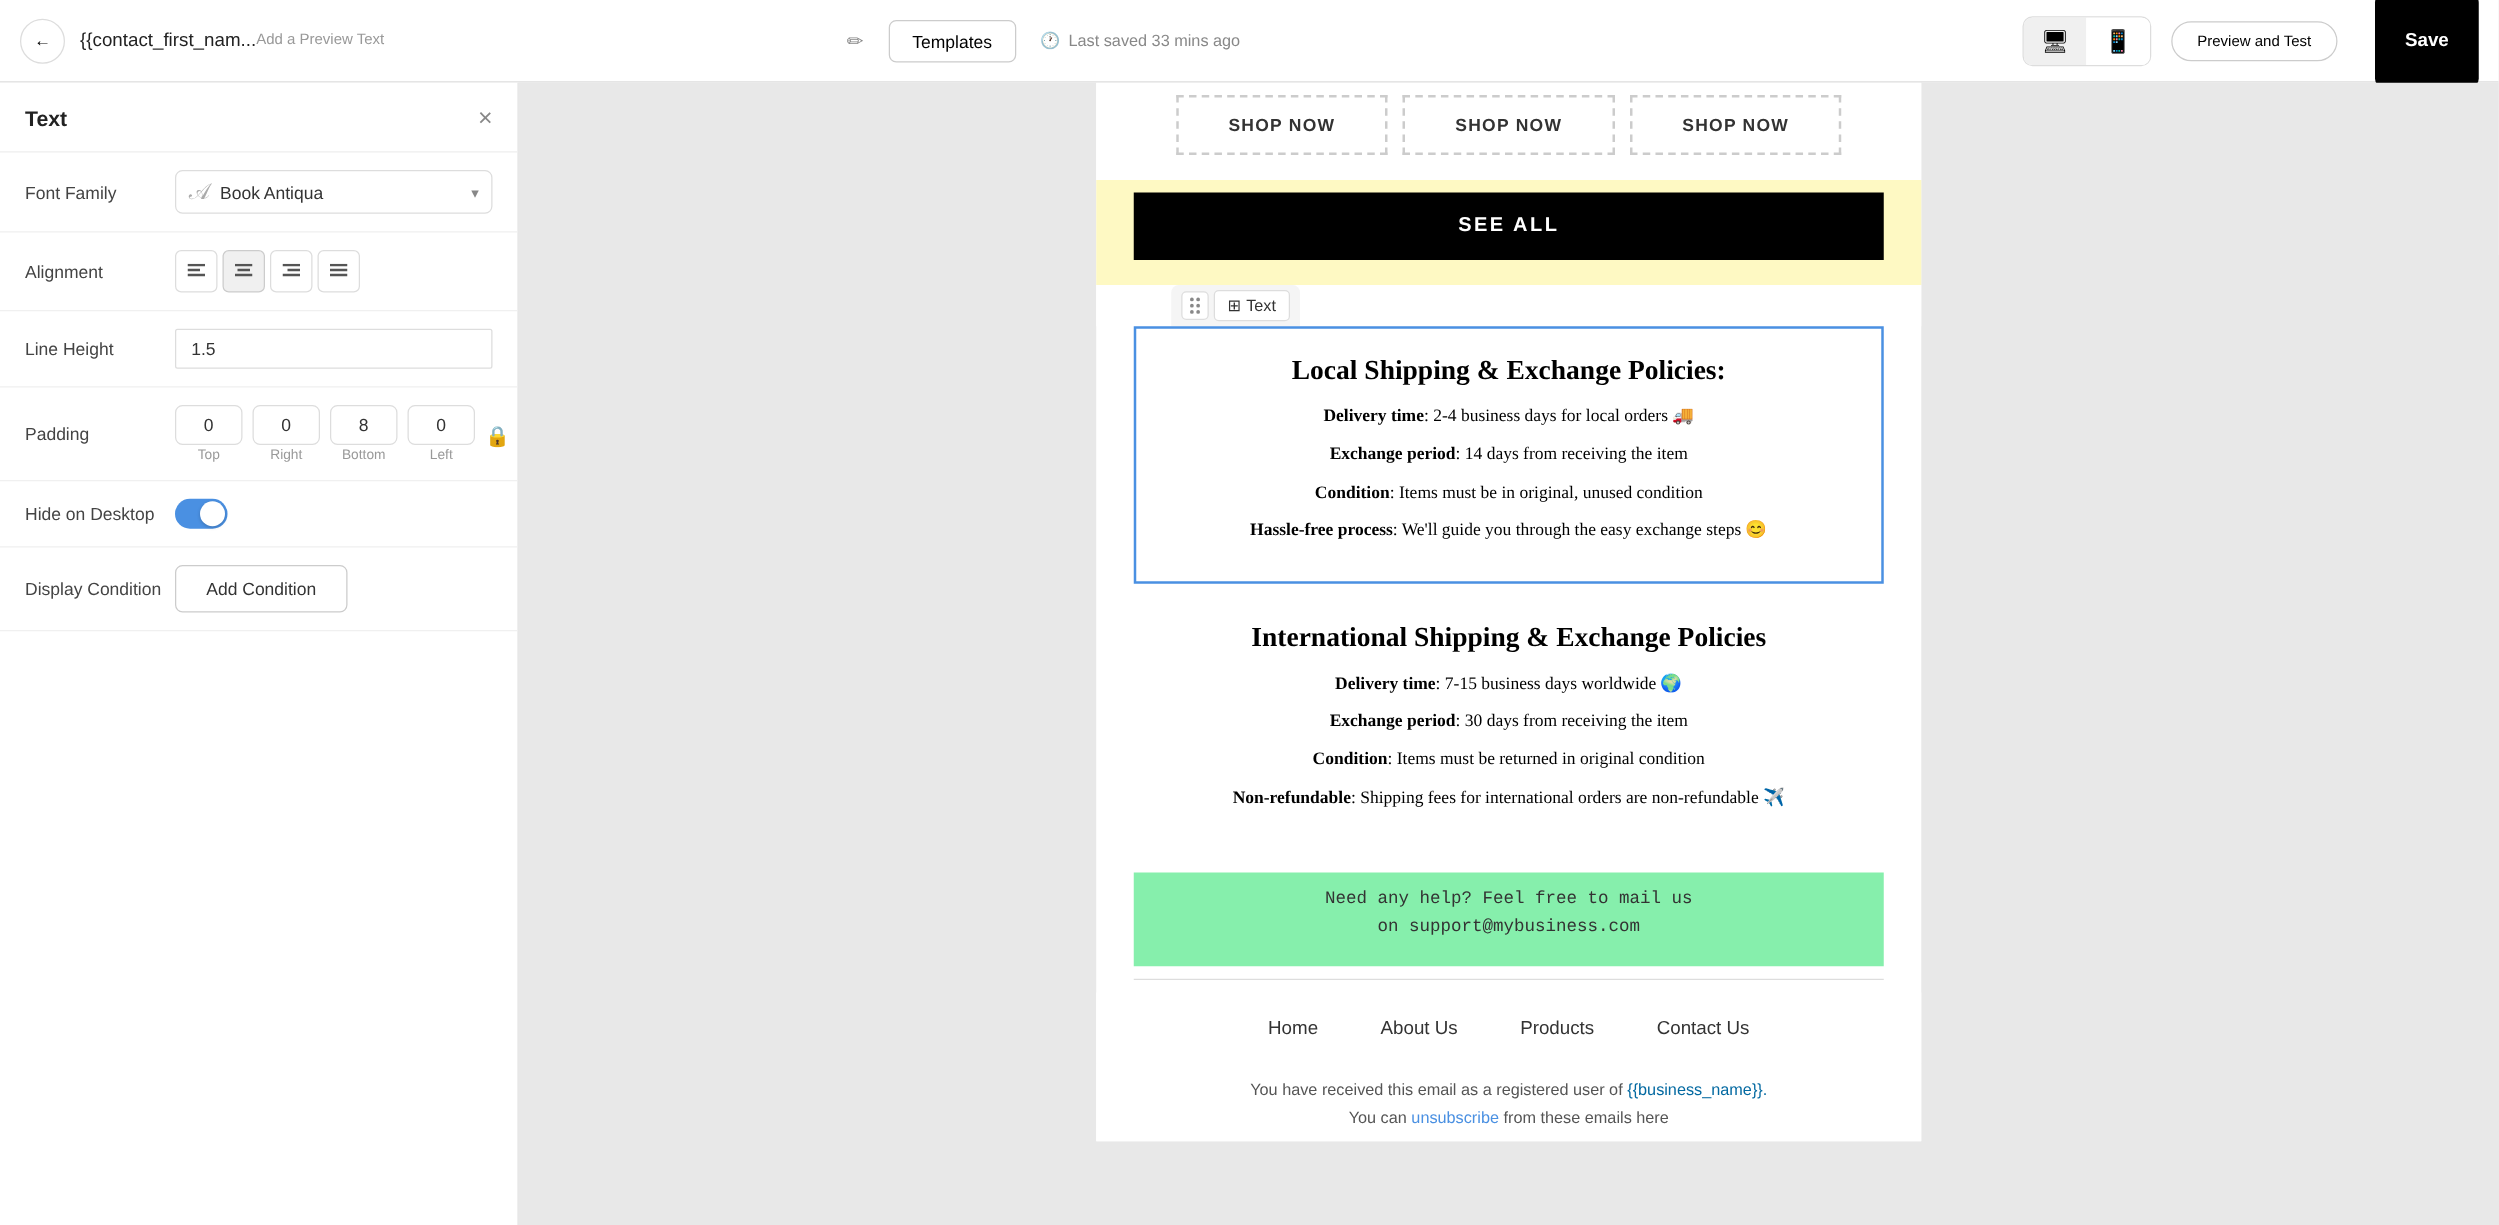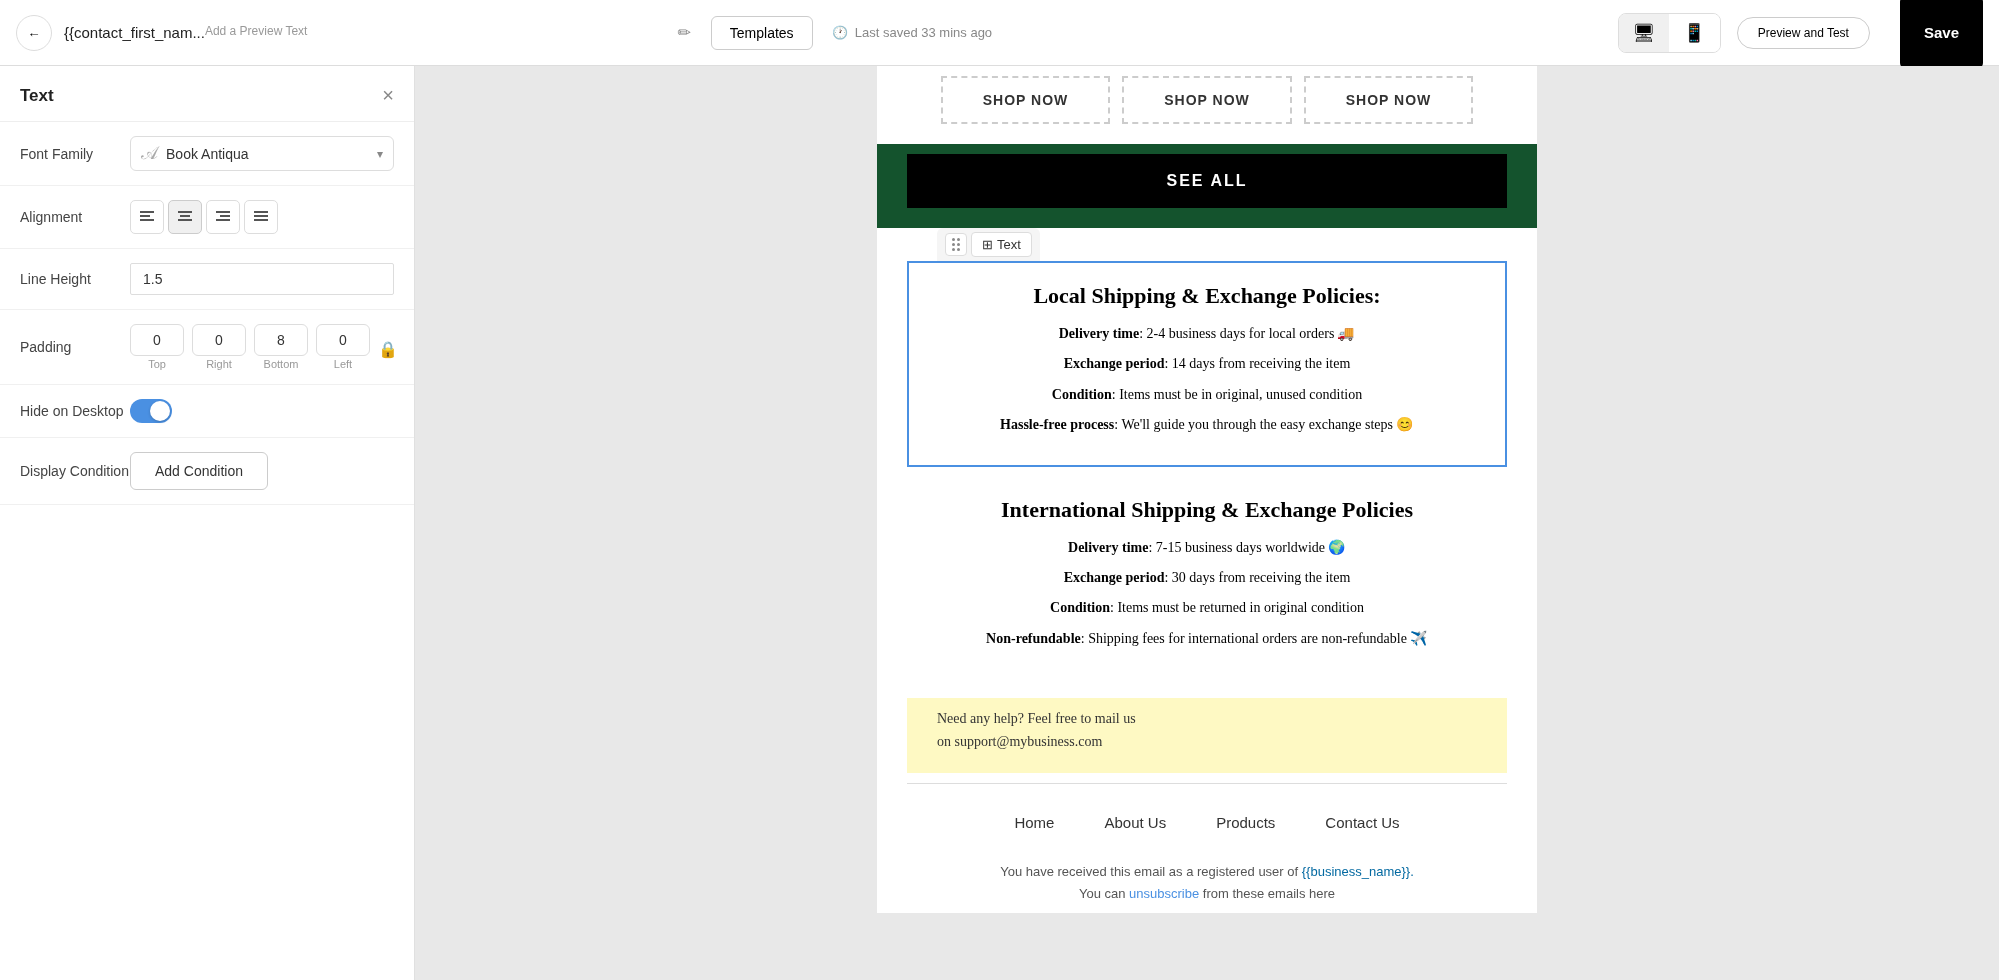--- a/index.html
+++ b/index.html
@@ -50,21 +50,21 @@
     }
     .panel-header {
       display: flex; align-items: center; justify-content: space-between;
       padding: 18px 20px 14px 20px; border-bottom: 1px solid #eee;
     }
     .panel-title { font-size: 17px; font-weight: 600; color: #222; }
     .panel-close { font-size: 20px; color: #888; cursor: pointer; background: none; border: none; }
 
     .panel-row {
       display: flex; align-items: center; padding: 14px 20px;
-      border-bottom: 1px solid #f0f0f0; 
+      border-bottom: 1px solid #f0f0f0; gap: 10px;
     }
     .panel-row-label { font-size: 14px; color: #444; min-width: 110px; }
 
     
     .font-family-selector {
       display: flex; align-items: center; border: 1px solid #ddd; border-radius: 6px;
       padding: 6px 10px; gap: 8px; cursor: pointer; background: #fff; flex: 1;
     }
     .font-icon { font-size: 18px; color: #aaa; }
     .font-name { font-size: 14px; color: #333; flex: 1; }
@@ -123,21 +123,21 @@
       display: flex; justify-content: center; gap: 0; padding: 10px 30px 20px;
       background: #fff;
     }
     .shop-now-btn {
       border: 2px dashed #ccc; padding: 14px 40px; font-size: 14px;
       font-weight: 700; letter-spacing: 1px; color: #333; cursor: pointer; background: #fff;
       margin: 0 6px;
     }
 
     
-    .see-all-container { padding: 10px 30px 20px; background: #14532d; }
+    .see-all-container { padding: 10px 30px 20px; background: #fef9c3; }
     .see-all-btn {
       display: block; width: 100%; background: #000; color: #fff;
       text-align: center; padding: 18px; font-size: 16px; font-weight: 700;
       letter-spacing: 2px; cursor: pointer; border: none;
     }
 
     
     .text-block-toolbar {
       display: flex; align-items: center; gap: 4px; background: #f5f5f5;
       padding: 4px 8px; border-radius: 6px 6px 0 0; margin: 0 30px 0 30px;
@@ -175,22 +175,22 @@
     }
     .intl-section h2 {
       font-size: 22px; font-weight: 700; text-align: center; margin-bottom: 14px;
     }
     .intl-section p {
       font-size: 14px; text-align: center; margin-bottom: 8px; line-height: 1.6;
     }
 
     
     .help-section {
-      padding: 10px 30px 20px; background: #fef9c3; margin: 0 30px;
-      font-family: Liberation Serif, serif; 
+      padding: 10px 30px 20px; background: #86efac; margin: 0 30px;
+      font-family: Liberation Mono, monospace; text-align: center;
     }
     .help-section p { font-size: 14px; line-height: 1.6; color: #333; }
 
     
     .divider { border: none; border-top: 1px solid #ddd; margin: 10px 30px; }
 
     
     .footer-nav {
       display: flex; justify-content: center; gap: 50px; padding: 20px 23px;
       background: #fff;

